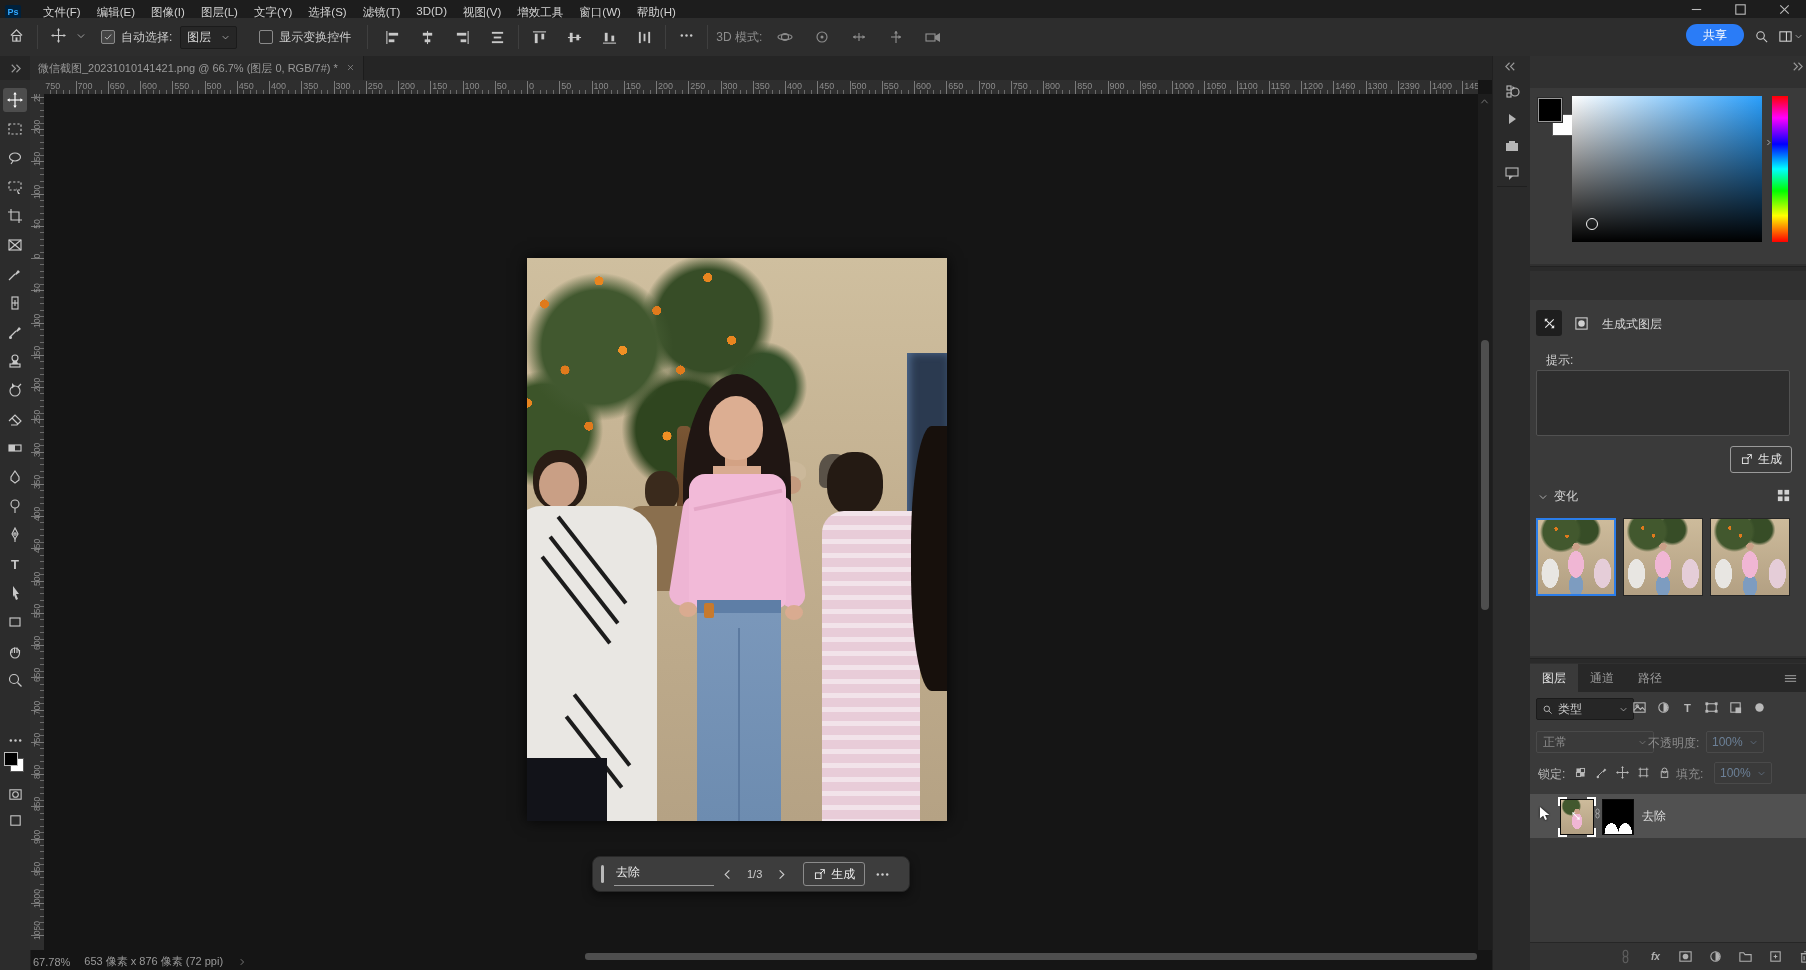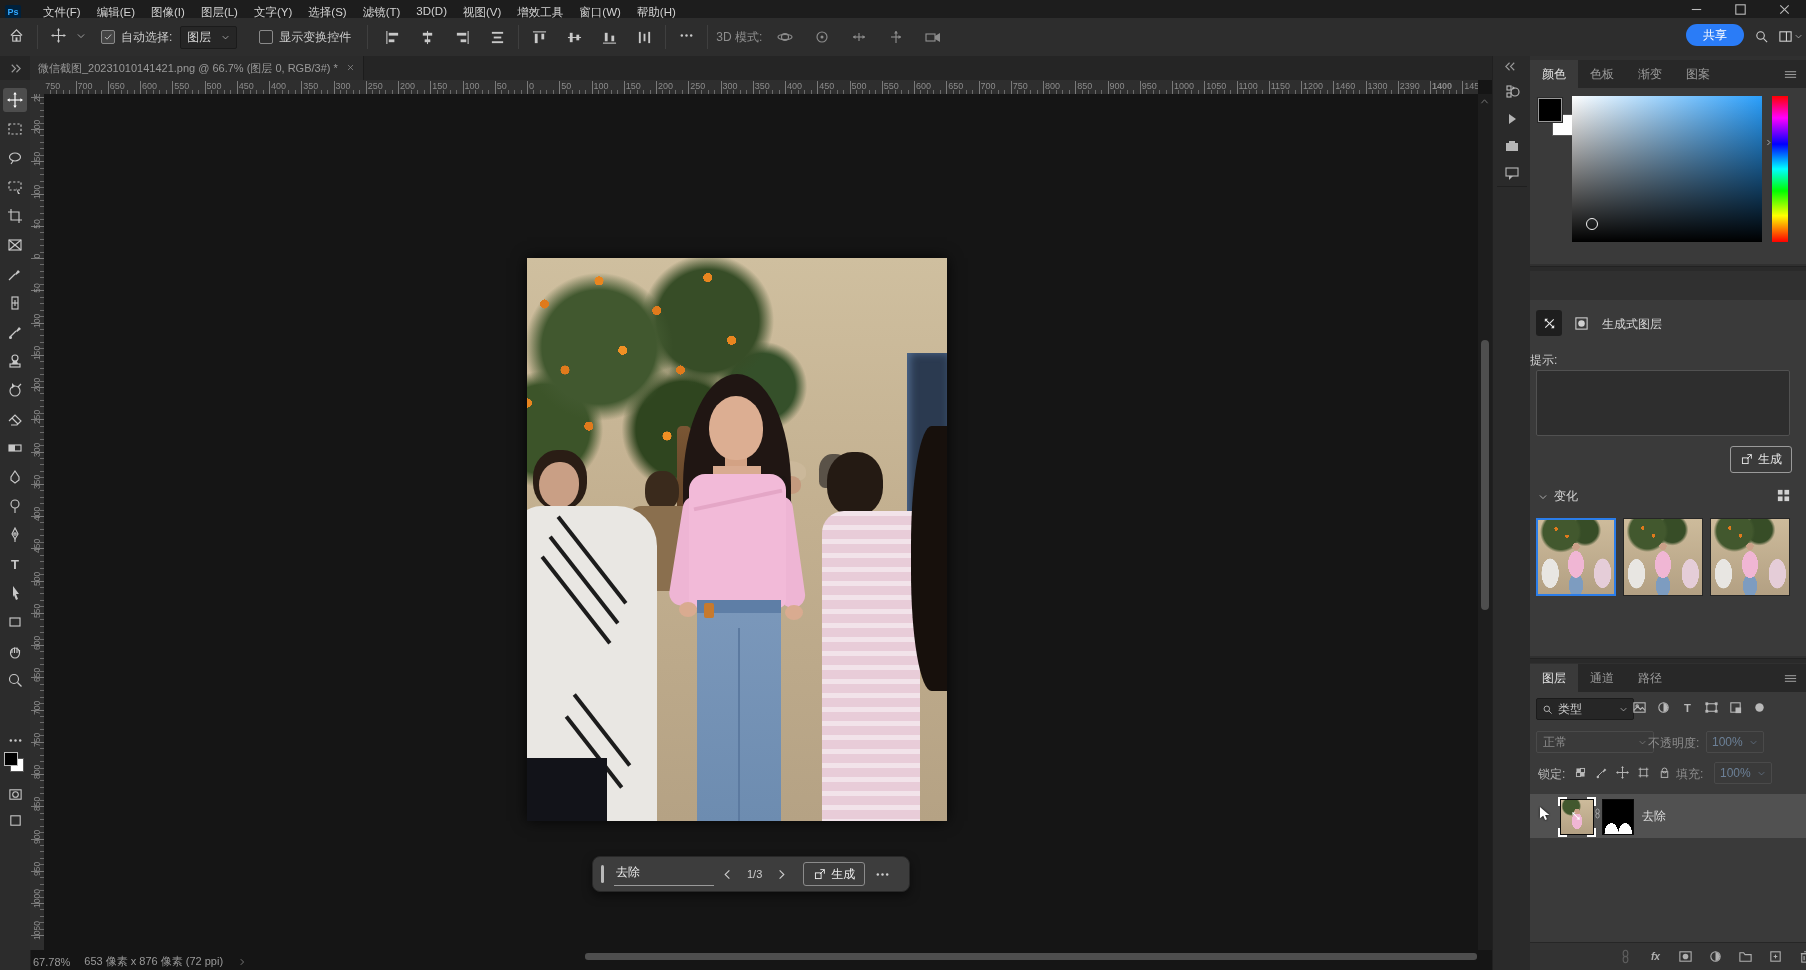--- a/index.html
+++ b/index.html
@@ -135,21 +135,21 @@
   #fg-color{position:absolute;left:8px;top:10px;width:22px;height:22px;background:#000;border:1px solid #999;outline:1px solid #2b2b2b;z-index:2;}
   #bg-color{position:absolute;left:22px;top:26px;width:20px;height:20px;background:#fff;border:1px solid #555;}
   #sv-field{position:absolute;left:42px;top:8px;width:190px;height:146px;background:linear-gradient(to top,#000,rgba(0,0,0,0)),linear-gradient(to right,#fff,#2a9ffc);}
   #sv-cursor{position:absolute;left:56px;top:130px;width:10px;height:10px;border:1.5px solid #f2f2f2;border-radius:50%;}
   #hue-strip{position:absolute;left:242px;top:8px;width:16px;height:146px;background:linear-gradient(180deg,#f00 0%,#f0f 15%,#00f 33%,#0ff 50%,#0f0 65%,#ff0 82%,#f00 100%);}
   #hue-marker{position:absolute;left:234px;top:50px;color:#e8e8e8;}
   
   #genlayer-btn1{position:absolute;left:6px;top:2px;width:26px;height:26px;background:#1e1e1e;border-radius:3px;color:#eaeaea;display:flex;align-items:center;justify-content:center;}
   #genlayer-btn2{position:absolute;left:38px;top:2px;width:26px;height:26px;color:#d0d0d0;display:flex;align-items:center;justify-content:center;}
   #genlayer-label{position:absolute;left:72px;top:8px;color:#d6d6d6;}
-  #prompt-label{position:absolute;left:0;top:0;color:#cfcfcf;}
+  #prompt-label{position:absolute;left:16px;top:0;color:#cfcfcf;}
   #prompt-box{position:absolute;left:6px;top:18px;width:252px;height:64px;background:#2e2e2e;border:1px solid #515151;border-radius:2px;}
   #generate-btn{position:absolute;left:200px;top:94px;width:60px;height:25px;border:1px solid #9a9a9a;border-radius:3px;display:flex;align-items:center;justify-content:center;gap:5px;color:#e6e6e6;}
   #variations-head{position:absolute;left:8px;top:136px;display:flex;align-items:center;gap:6px;color:#d6d6d6;}
   #variations-grid-ic{position:absolute;left:246px;top:136px;color:#d0d0d0;}
   #variations{position:absolute;left:6px;top:166px;display:flex;gap:7px;}
   .var-thumb{width:80px;height:78px;border:1px solid #262626;box-sizing:border-box;background:
     radial-gradient(circle 4px at 50% 36%, #caa088 0 90%, transparent 91%),
     radial-gradient(ellipse 9px 15px at 50% 60%, #f0b6d4 0 88%, transparent 90%),
     radial-gradient(ellipse 8px 13px at 50% 88%, #7d9cc0 0 88%, transparent 90%),
     radial-gradient(ellipse 10px 17px at 16% 72%, #e8e6e2 0 85%, transparent 88%),
@@ -407,21 +407,21 @@
     <span id="tab-collapse">
         <span class="ic">
           <svg viewBox="0 0 16 16" width="15" height="15">
             <polyline points="4,4 8,8 4,12" fill="none" stroke="currentColor" stroke-width="1.15"></polyline>
             <polyline points="9,4 13,8 9,12" fill="none" stroke="currentColor" stroke-width="1.15"></polyline>
           </svg>
         </span>
       </span>
     <span id="tabs" style="display:flex">
         <span class="tab">
-          <span class="tab-title">微信截图_20231010141421.png @ 66.7% (图层 0, RGB/3#) *</span>
+          <span class="tab-title">微信截图_20231010141421.png @ 66.7% (图层 0, RGB/7#) *</span>
           <span class="tab-close"><svg viewBox="0 0 16 16" width="9" height="9">
               <line x1="3.5" y1="3.5" x2="12.5" y2="12.5" fill="none" stroke="currentColor" stroke-width="1.15"></line>
               <line x1="12.5" y1="3.5" x2="3.5" y2="12.5" fill="none" stroke="currentColor" stroke-width="1.15"></line>
             </svg></span>
         </span>
       </span>
   </div>
 
   <div id="toolbar">
     <div id="tools">
@@ -886,21 +886,21 @@
       <div class="tickh" style="left: 1334.4px;"></div>
       <div class="tickh" style="left: 1340.85px;"></div>
       <div class="tickh" style="left: 1347.3px;"></div>
       <div class="tickh major" style="left: 1353.75px;"></div>
       <span class="tlabelh" style="left: 1355.75px;">2390</span>
       <div class="tickh" style="left: 1360.2px;"></div>
       <div class="tickh" style="left: 1366.65px;"></div>
       <div class="tickh" style="left: 1373.1px;"></div>
       <div class="tickh" style="left: 1379.55px;"></div>
       <div class="tickh major" style="left: 1386px;"></div>
-      <span class="tlabelh" style="left: 1388px; font-weight: bold;">1400</span>
+      <span class="tlabelh" style="left: 1388px;">1400</span>
       <div class="tickh" style="left: 1392.45px;"></div>
       <div class="tickh" style="left: 1398.9px;"></div>
       <div class="tickh" style="left: 1405.35px;"></div>
       <div class="tickh" style="left: 1411.8px;"></div>
       <div class="tickh major" style="left: 1418.25px;"></div>
       <span class="tlabelh" style="left: 1420.25px;">1450</span>
     </div>
   <div id="ruler-v">
       <div class="tickv major" style="top: 2.75px;"></div>
       <span class="tlabelv" style="top: -4.25px;">250</span>
@@ -1192,35 +1192,20 @@
   </div>
 
   <div id="rightpanels">
     <span id="panels-collapse" class="ic">
         <svg viewBox="0 0 16 16" width="15" height="15">
           <polyline points="4,4 8,8 4,12" fill="none" stroke="currentColor" stroke-width="1.15"></polyline>
           <polyline points="9,4 13,8 9,12" fill="none" stroke="currentColor" stroke-width="1.15"></polyline>
         </svg>
       </span>
 
-    <div class="ptabs" style="top:4px">
-      <span id="color-tabs" style="display:flex">
-          <span class="ptab active">颜色</span>
-          <span class="ptab">色板</span>
-          <span class="ptab">渐变</span>
-          <span class="ptab">图案</span>
-        </span>
-      <span class="ptab-menu ic">
-          <svg viewBox="0 0 16 16" width="15" height="15">
-            <line x1="2" y1="5" x2="14" y2="5" fill="none" stroke="currentColor" stroke-width="1.15"></line>
-            <line x1="2" y1="8" x2="14" y2="8" fill="none" stroke="currentColor" stroke-width="1.15"></line>
-            <line x1="2" y1="11" x2="14" y2="11" fill="none" stroke="currentColor" stroke-width="1.15"></line>
-          </svg>
-        </span>
-    </div>
     <div class="pbody" style="top:32px;height:176px">
       <div id="fg-color" style="background: rgb(0, 0, 0);"></div>
       <div id="bg-color" style="background: rgb(255, 255, 255);"></div>
       <div id="sv-field"></div>
       <div id="sv-cursor"></div>
       <div id="hue-strip"></div>
       <span id="hue-marker" class="ic">
           <svg viewBox="0 0 16 16" width="9" height="9">
             <polyline points="6,3.5 10.5,8 6,12.5" fill="none" stroke="currentColor" stroke-width="1.15"></polyline>
           </svg>

